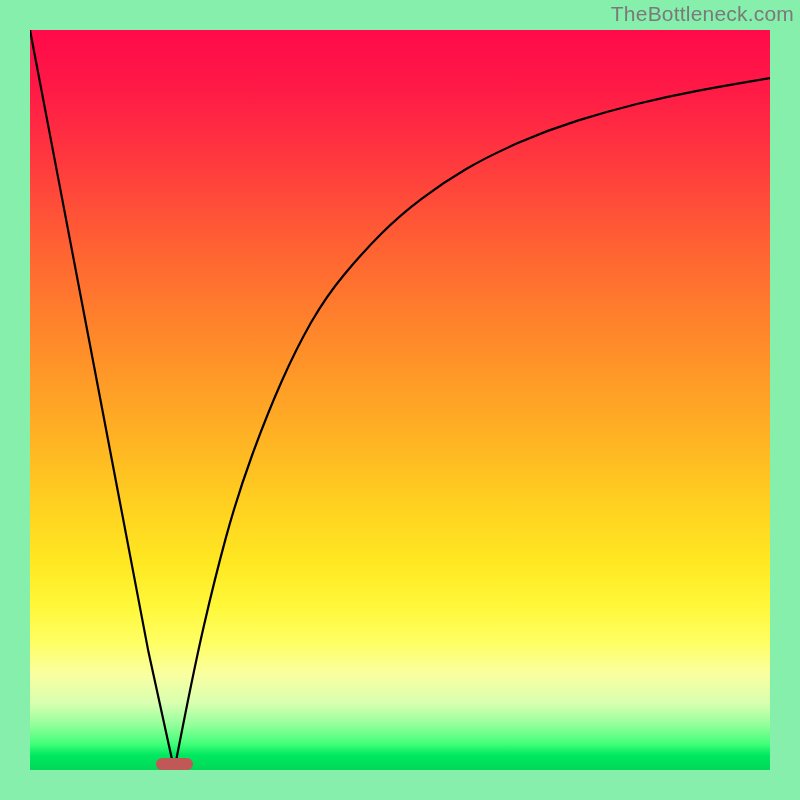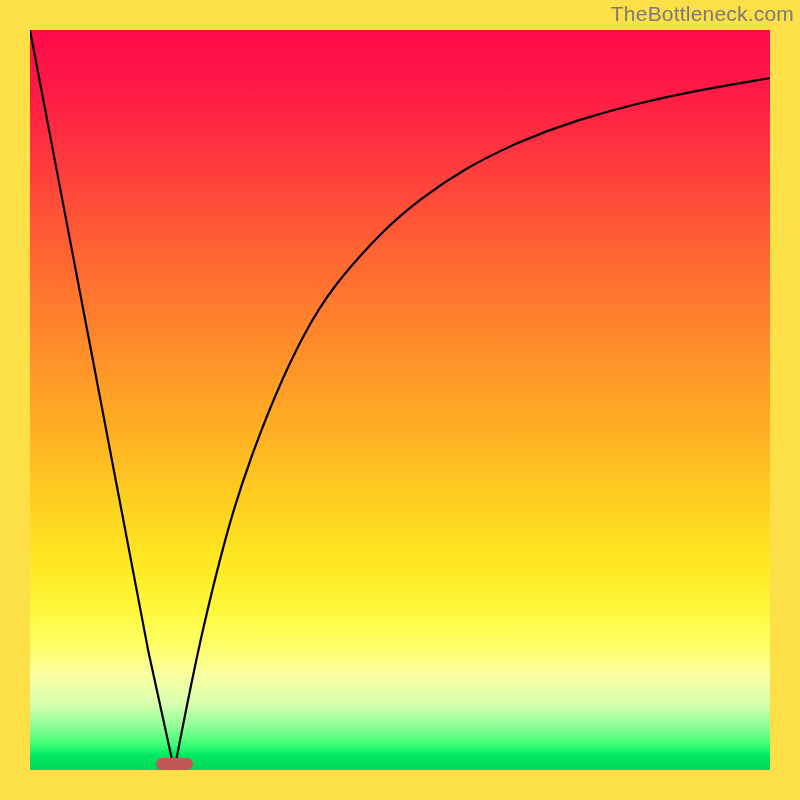--- a/index.html
+++ b/index.html
@@ -8,21 +8,21 @@
     width: 800px;
     height: 800px;
     overflow: hidden;
     background: #000;
     font-family: Arial, Helvetica, sans-serif;
   }
   .frame {
     position: relative;
     width: 800px;
     height: 800px;
-    background: #fde047;
+    background: #86efac;
   }
   .plot-area {
     position: absolute;
     left: 30px;
     top: 30px;
     width: 740px;
     height: 740px;
     background: linear-gradient(to bottom,
       #ff0a4a 0%,
       #ff1a46 8%,

